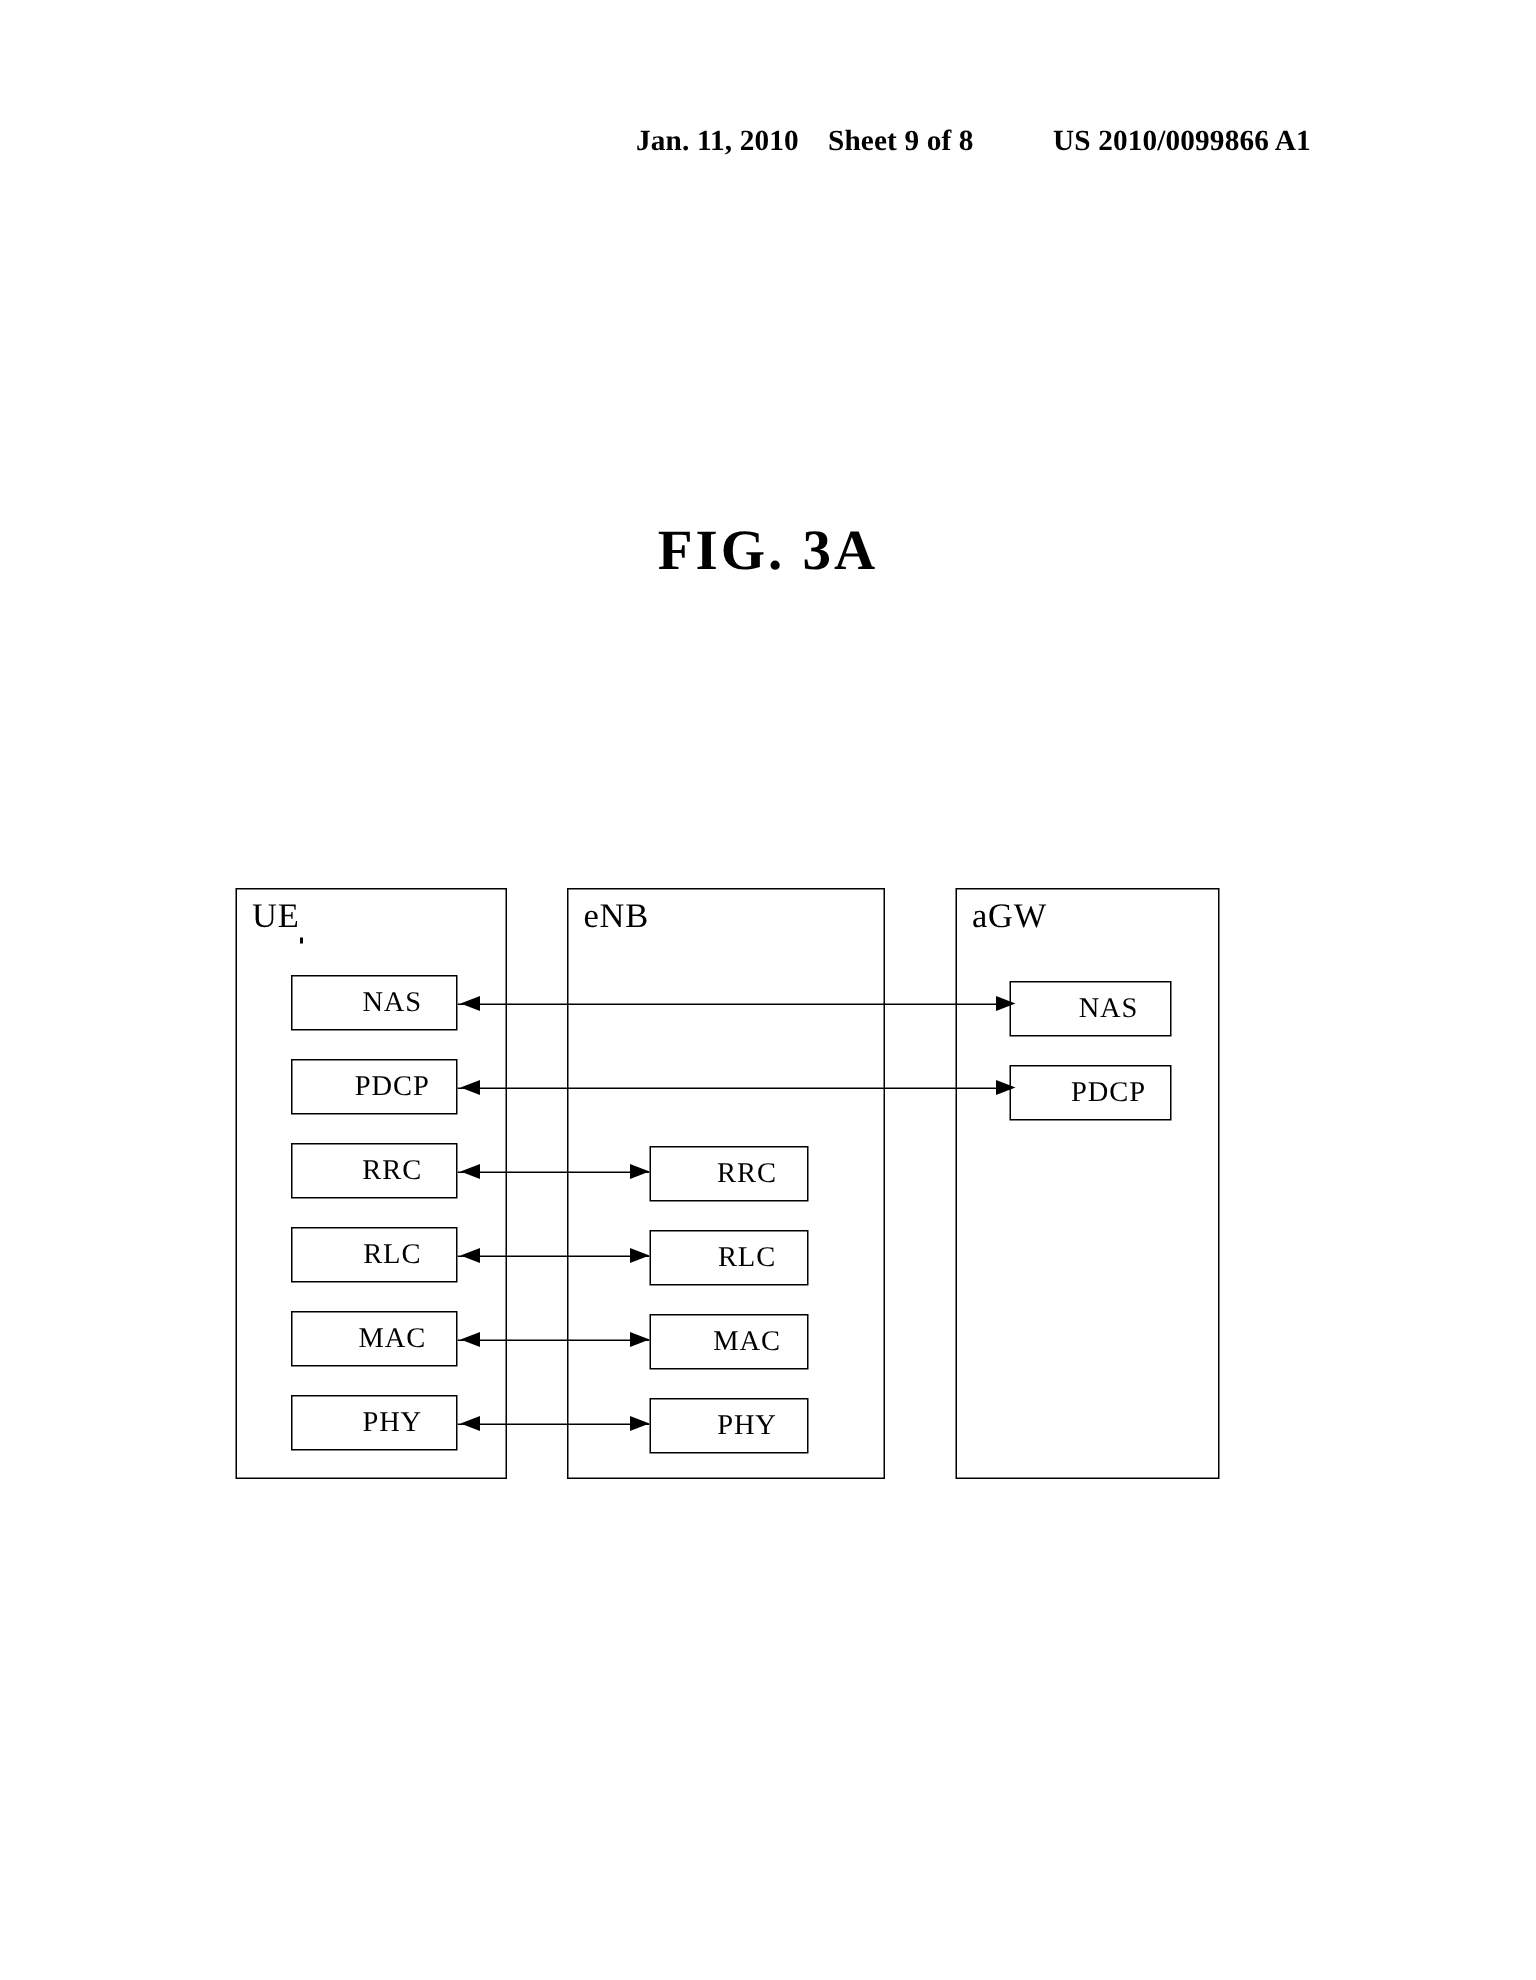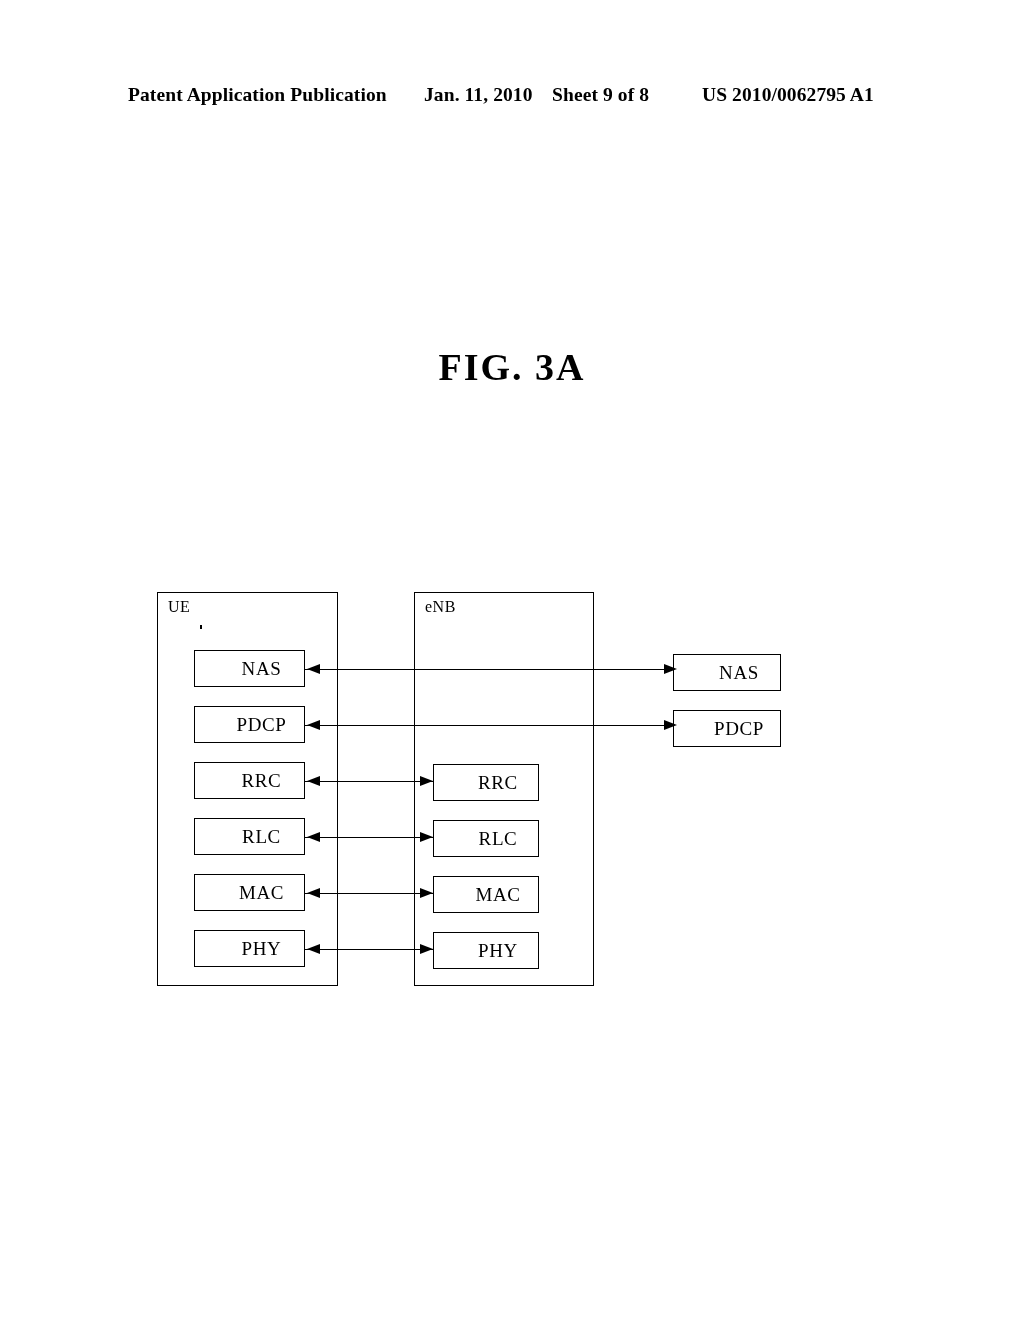--- a/index.html
+++ b/index.html
@@ -72,21 +72,21 @@
   .node-box {
     position: absolute;
     border: 1.6px solid #000;
     box-sizing: border-box;
     background: transparent;
   }
   .node-label {
     position: absolute;
     left: 10px;
     top: 6px;
-    font-size: 16px;
+    font-size: 23px;
     letter-spacing: 0.5px;
     line-height: 1;
   }
 
   
   .layer-box {
     position: absolute;
     border: 1.5px solid #000;
     box-sizing: border-box;
     background: #ffffff;
@@ -129,24 +129,23 @@
     width: 2px;
     height: 4px;
     background: #000;
     z-index: 3;
   }
 </style>
 </head>
 <body>
 
 <div id="patent-header">
-  <span class="h-pub">Patent Application Publication</span>
   <span class="h-date">Jan. 11, 2010</span>
   <span class="h-sheet">Sheet 9 of 8</span>
-  <span class="h-number">US 2010/0062795 A1</span>
+  <span class="h-number">US 2010/0099866 A1</span>
 </div>
 
 <div id="figure-title">FIG. 3A</div>
 
 <div id="diagram">
 
   <div class="conn-line" style="left:305px; top:669px; width:372px;"></div>
   <div class="arrow-head arrow-left" style="left:307px; top:664px;"></div>
   <div class="arrow-head arrow-right" style="left:664px; top:664px;"></div>
 
@@ -175,26 +174,29 @@
   </div>
   <div class="ink-speck" style="left:200px; top:625px;"></div>
 
   <div class="layer-box" style="left:194px; top:650px; width:111px; height:37px;">NAS</div>
   <div class="layer-box" style="left:194px; top:706px; width:111px; height:37px;">PDCP</div>
   <div class="layer-box" style="left:194px; top:762px; width:111px; height:37px;">RRC</div>
   <div class="layer-box" style="left:194px; top:818px; width:111px; height:37px;">RLC</div>
   <div class="layer-box" style="left:194px; top:874px; width:111px; height:37px;">MAC</div>
   <div class="layer-box" style="left:194px; top:930px; width:111px; height:37px;">PHY</div>
 
-  <div class="node-box" style="left:414px; top:592px; width:180px; height:394px;">
+  <div class="node-box" style="left:378px; top:592px; width:212px; height:394px;">
     <span class="node-label">eNB</span>
   </div>
 
   <div class="layer-box" style="left:433px; top:764px; width:106px; height:37px;">RRC</div>
   <div class="layer-box" style="left:433px; top:820px; width:106px; height:37px;">RLC</div>
   <div class="layer-box" style="left:433px; top:876px; width:106px; height:37px;">MAC</div>
   <div class="layer-box" style="left:433px; top:932px; width:106px; height:37px;">PHY</div>
 
+  <div class="node-box" style="left:637px; top:592px; width:176px; height:394px;">
+    <span class="node-label">aGW</span>
+  </div>
 
   <div class="layer-box" style="left:673px; top:654px; width:108px; height:37px;">NAS</div>
   <div class="layer-box" style="left:673px; top:710px; width:108px; height:37px;">PDCP</div>
 
 </div>
 
 </body></html>

